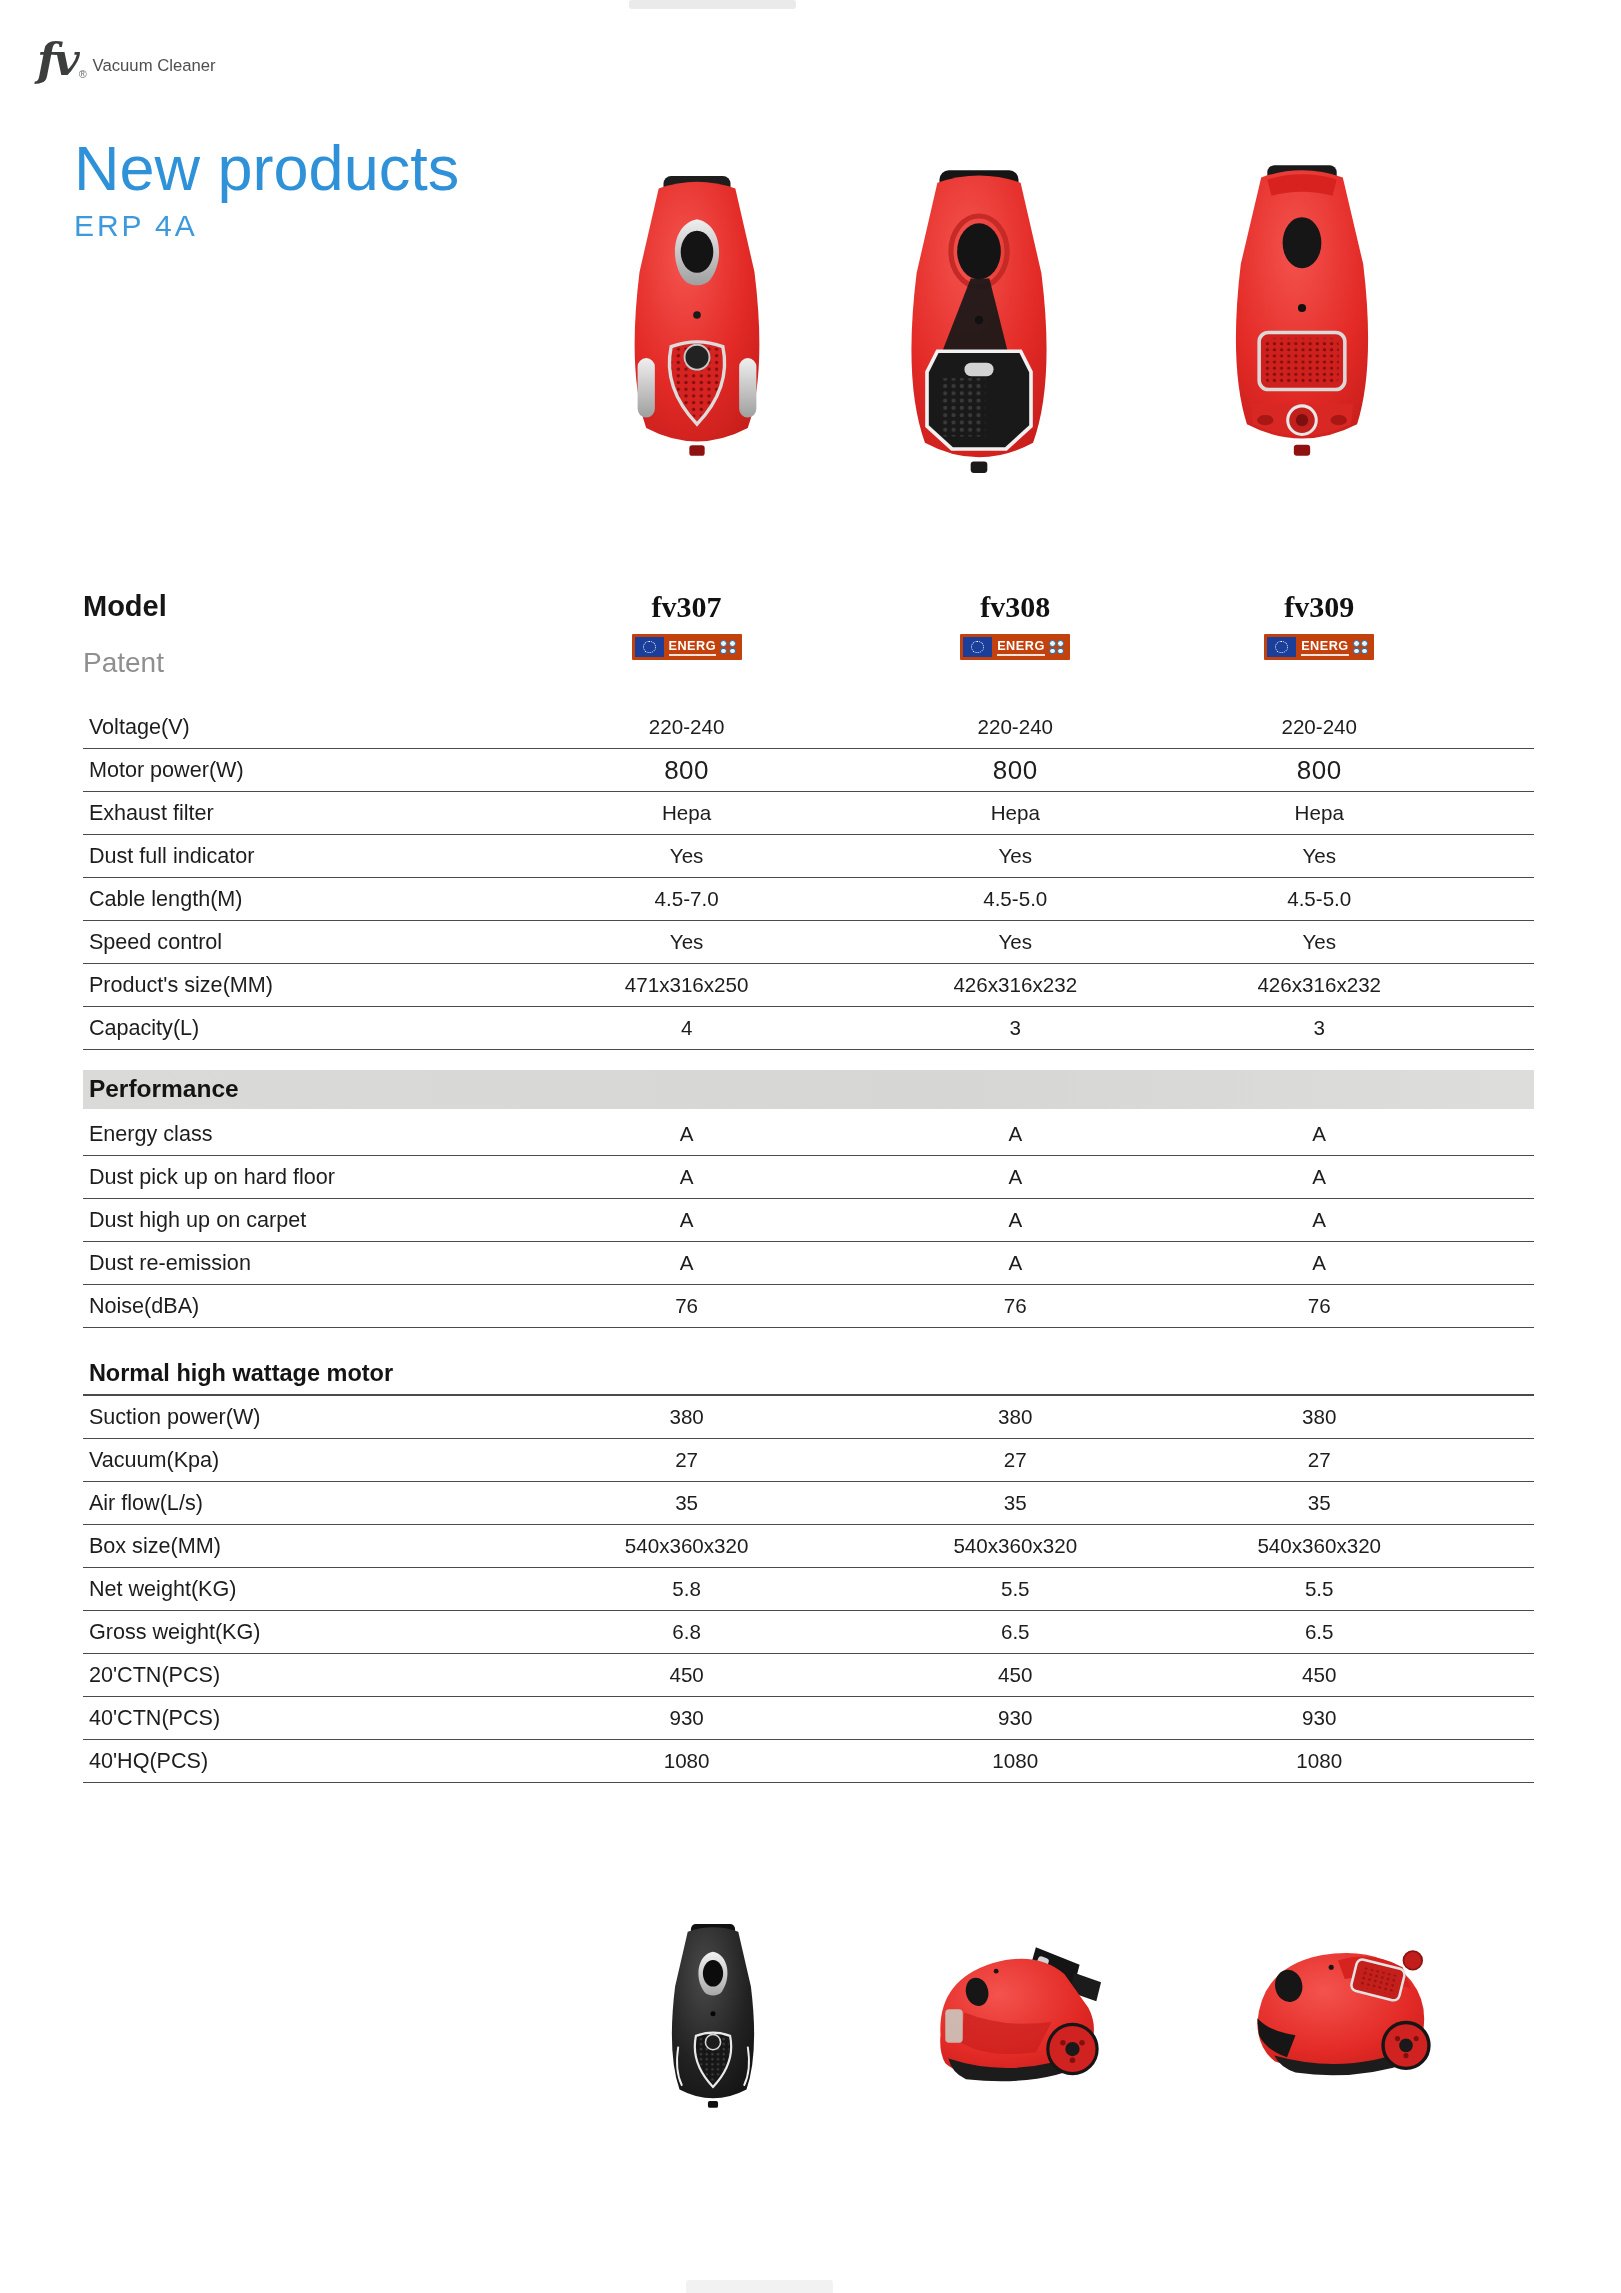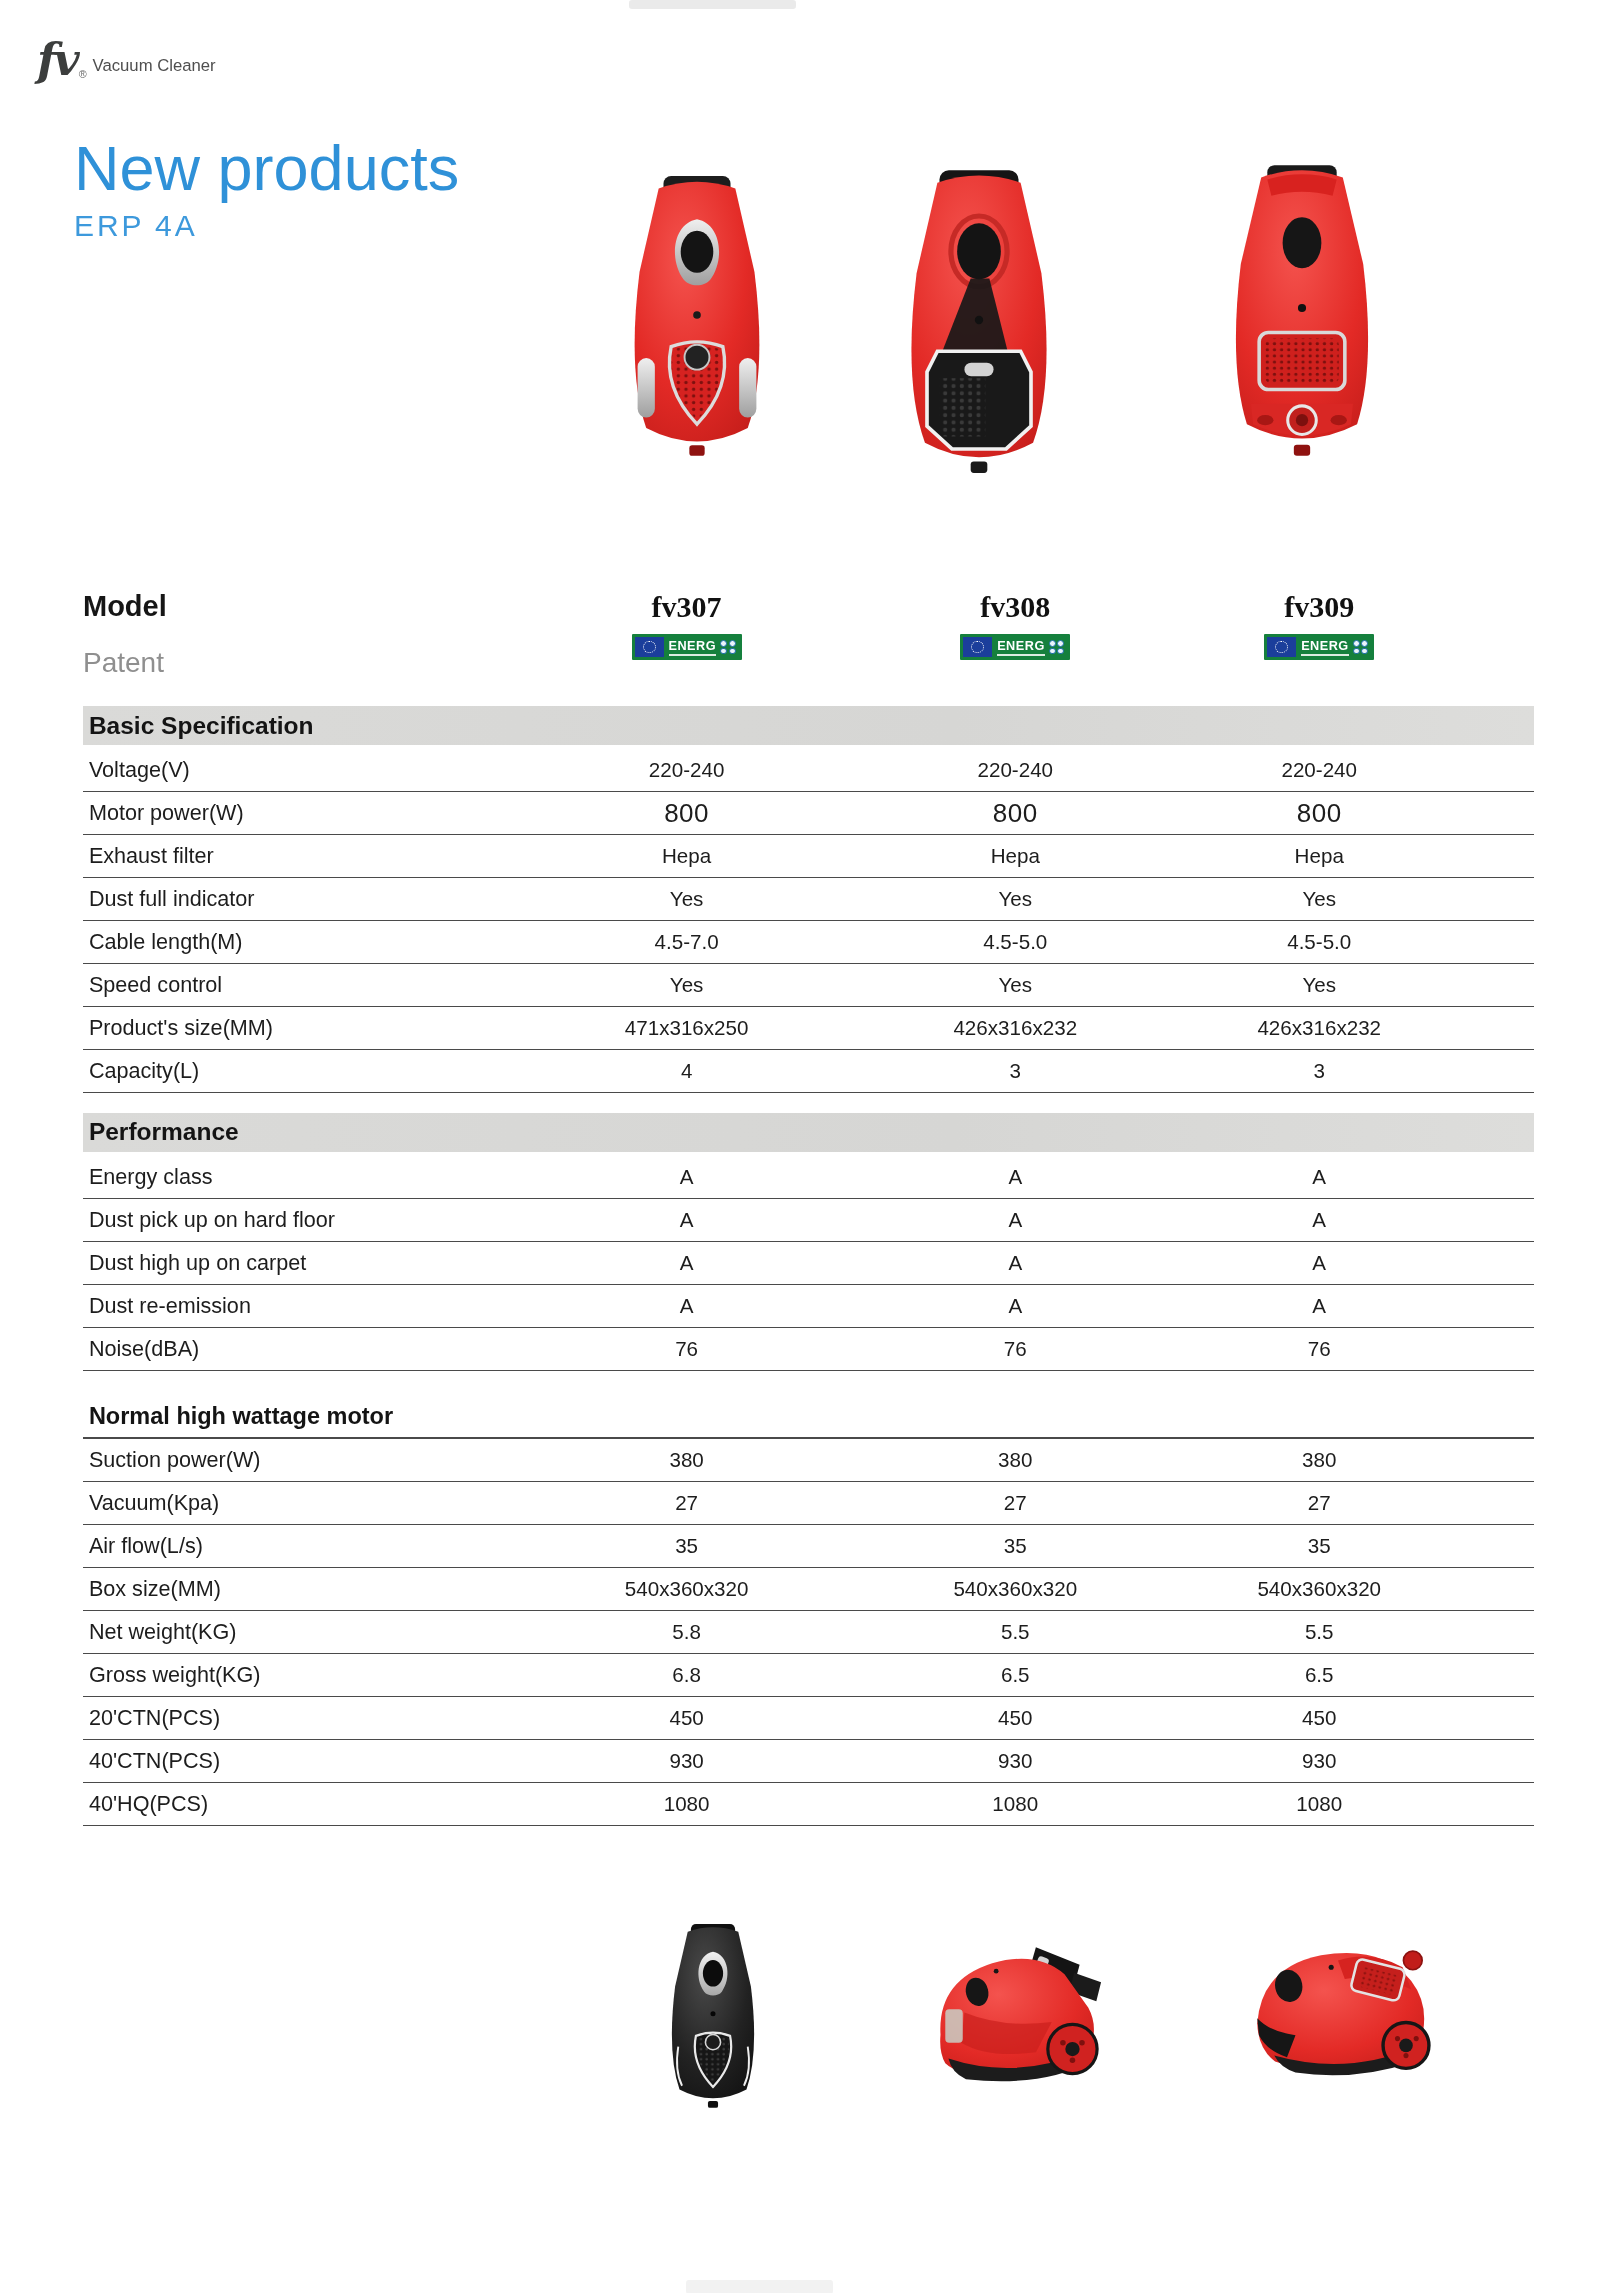--- a/index.html
+++ b/index.html
@@ -34,21 +34,21 @@
   .spec-table{position:absolute;left:83px;top:590px;width:1451px;}
   .grid-row{display:grid;grid-template-columns:28.4% 26.4% 18.9% 23% 3.3%;}
 
   .model-row{align-items:start;margin-bottom:27.4px;}
   .model-labels .model-label{font-size:29px;font-weight:bold;color:#161616;}
   .model-labels .patent-label{font-size:28px;color:#8f8f8f;margin-top:24px;}
   .model-col{text-align:center;}
   .model-name{font-size:30px;font-weight:bold;color:#111;font-family:Liberation Serif, serif;}
   .energy-badge{
     display:inline-flex;align-items:center;margin-top:9.8px;
-    background:#15803d;height:26.5px;padding:0 4.9px 0 0;border-radius:1px;
+    background:#c2410c;height:26.5px;padding:0 4.9px 0 0;border-radius:1px;
   }
   .eu-flag{
     width:29px;height:20.6px;background:#1b3e9b;margin:0 4.9px 0 2.9px;
     display:inline-flex;align-items:center;justify-content:center;
   }
   .eu-flag i{display:block;width:10.8px;height:10.8px;border:1.5px dotted #ffffff;border-radius:50%;}
   .energ-text{color:#ffffff;font-size:12.7px;font-weight:bold;letter-spacing:0.5px;border-bottom:2px solid rgba(255,255,255,.85);padding-bottom:1px;}
   .badge-stars{display:inline-grid;grid-template-columns:7.8px 7.8px;grid-gap:1px;margin-left:3.9px;}
   .badge-stars i{display:block;width:6.9px;height:6.9px;border-radius:50%;background:#eaf4fb;border:1px solid #1b6ea8;box-sizing:border-box;}
 
@@ -217,23 +217,20 @@
           <span class="badge-stars">
             <i></i>
             <i></i>
             <i></i>
             <i></i>
           </span>
         </span></div>
       <div></div>
     </div>
   <div id="sections-host">
-      <div class="section-bar">
-        <span class="section-title">Basic Specification</span>
-      </div>
       <div class="grid-row spec-row">
         <div class="cell label">Voltage(V)</div>
         <div class="cell value">220-240</div>
         <div class="cell value">220-240</div>
         <div class="cell value">220-240</div>
         <div class="cell filler"></div>
       </div>
       <div class="grid-row spec-row">
         <div class="cell label">Motor power(W)</div>
         <div class="cell value big">800</div>

